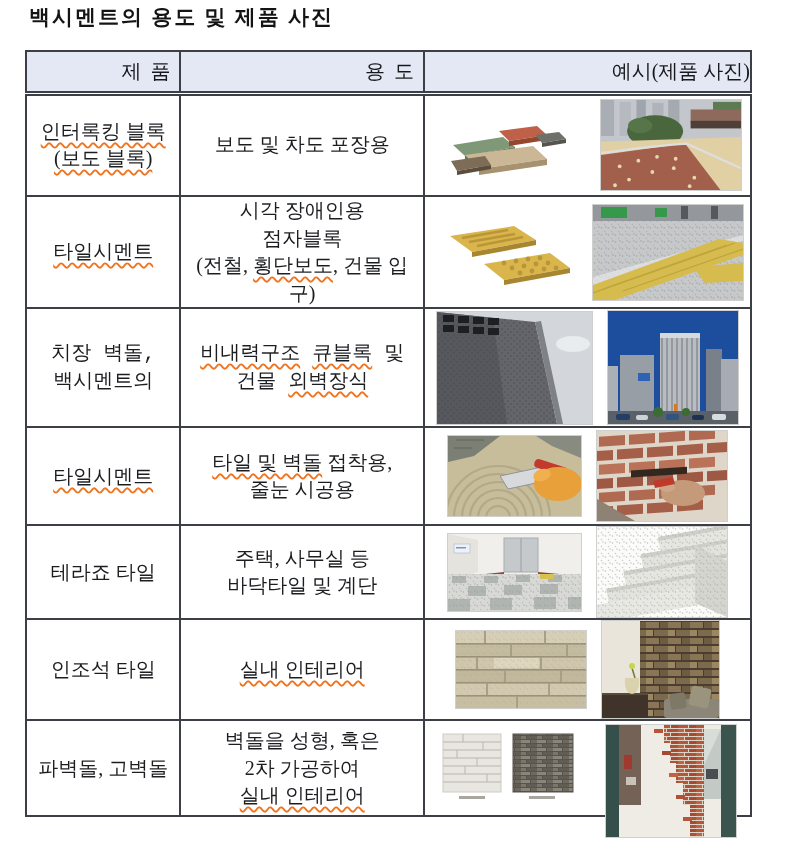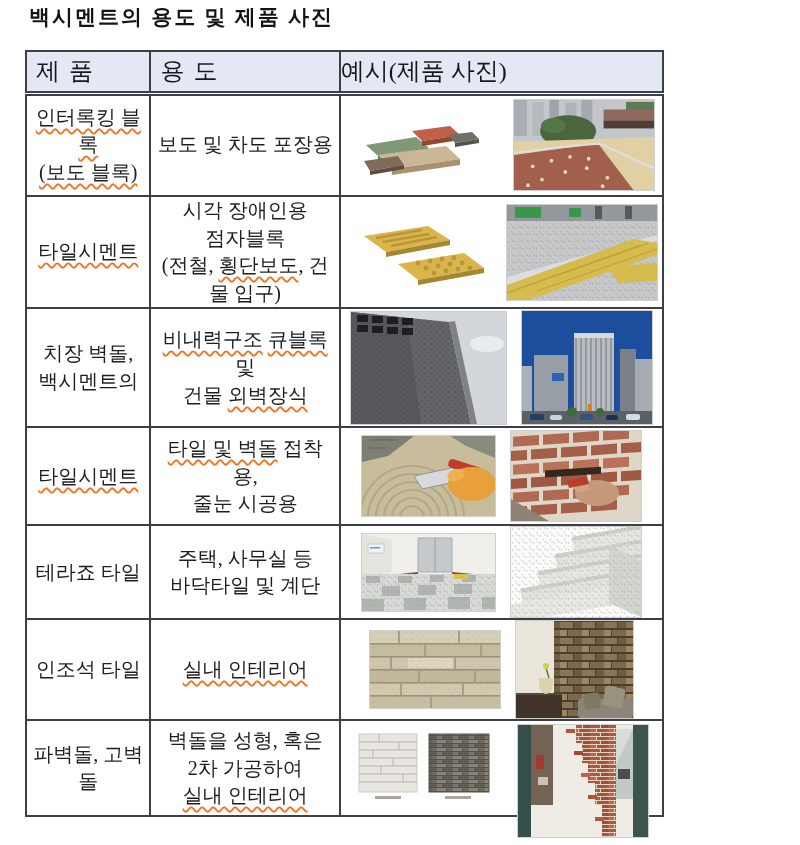--- a/index.html
+++ b/index.html
@@ -1,32 +1,32 @@
 <!DOCTYPE html>
 <html><head>
 <meta charset="utf-8">
 <style>
   * { margin:0; padding:0; box-sizing:border-box; }
   body { background:#ffffff; font-family:"Liberation Serif","DejaVu Serif",serif; }
-  .doc { position:relative; width:664px; height:845px; background:#ffffff; overflow:hidden; }
+  .doc { position:relative; width:752px; height:845px; background:#ffffff; overflow:hidden; }
 
   .doc-title {
     position:absolute; left:29px; top:3px;
     font-size:21px; font-weight:bold; color:#141414; letter-spacing:2px;
   }
 
   table.main { position:absolute; left:25px; top:50px; border-collapse:collapse; table-layout:fixed; }
   th, td { border:2px solid #3c3f46; }
   th {
     background:#e3e8f4; border-bottom:5px double #3c3f46;
-    font-size:24px; font-weight:normal; color:#17181c; text-align:left;
+    font-size:20px; font-weight:normal; color:#17181c; text-align:right;
   }
   th.sp { letter-spacing:9px; text-indent:9px; }
   tr.hh { height:42px; }
-  tr.r0 { height:103px;padding-left:48px; } tr.r1 { height:104px; } tr.r2 { height:119px; }
+  tr.r0 { height:103px;padding-left:48px; } tr.r1 { height:104px; } tr.r2 { height:119px;font-family:Liberation Mono, monospace; }
   tr.r3 { height:98px; }  tr.r4 { height:94px;padding-left:35px; }  tr.r5 { height:101px;margin-top:33px; }
   tr.r6 { height:96px; }
 
   td.product, td.usage {
     font-size:20px; color:#1c1d21; text-align:center; vertical-align:middle;
     line-height:1.38; background:#fff;
   }
   td.usage { padding:0 4px; }
   .sq {
     text-decoration: underline;

